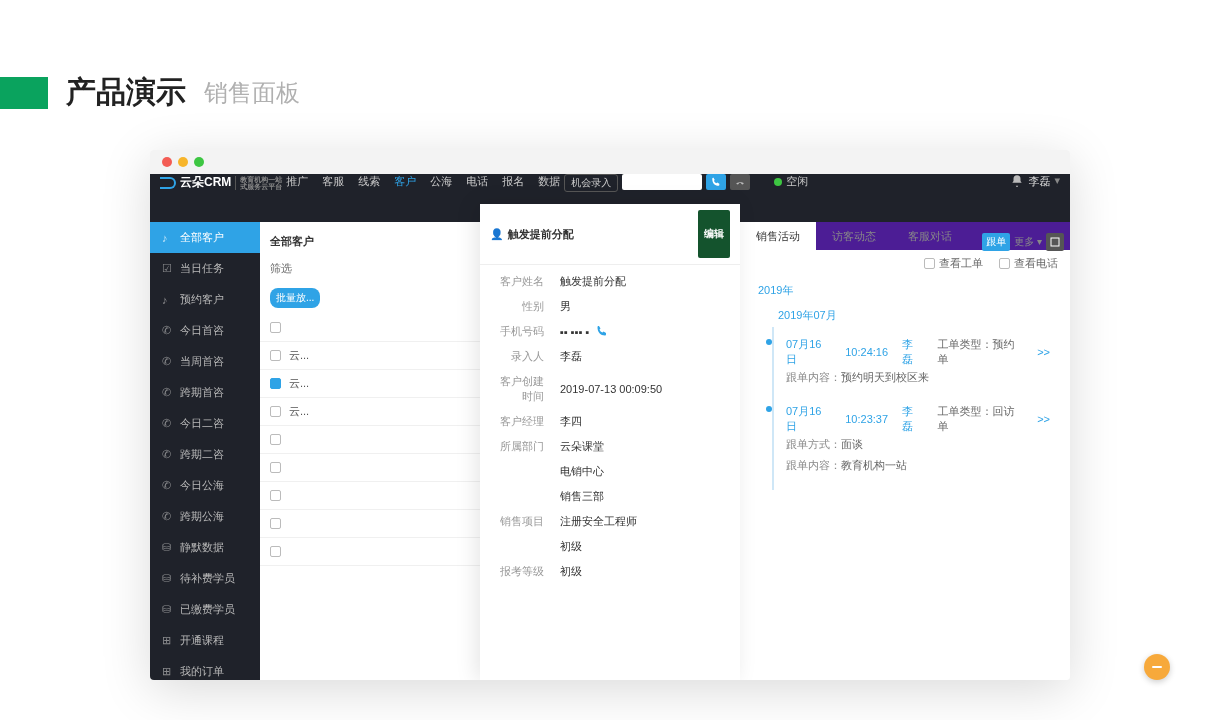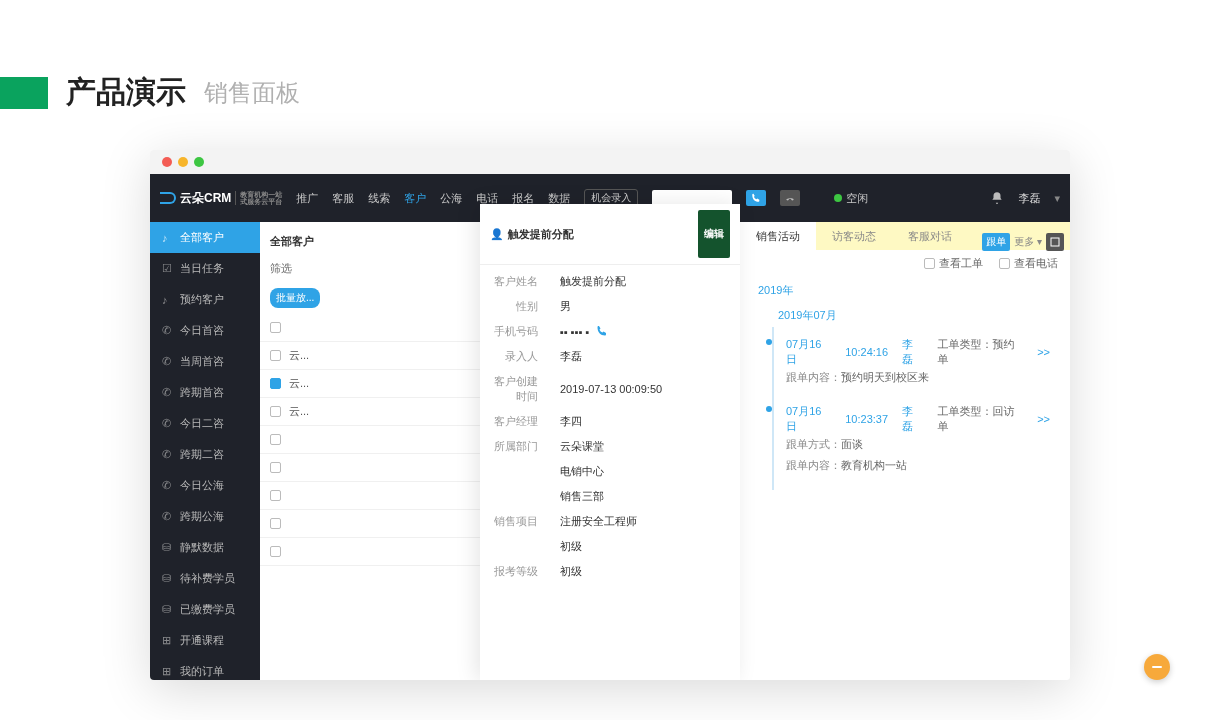--- a/index.html
+++ b/index.html
@@ -41,25 +41,25 @@
     }
     .dot { width: 10px; height: 10px; border-radius: 50%; }
     .dot-r { background: #f35c54; }
     .dot-y { background: #f7b52b; }
     .dot-g { background: #3dc642; }
     
     .topnav {
       height: 48px;
       background: #1f222a;
       display: flex;
-      align-items: center;
+      align-items: flex-start;
       color: #c8c8c8;
       font-size: 11px;
       padding: 0 10px;
-      gap: 14px;
+      gap: 4px;
     }
     .logo {
       display: flex; align-items: center; gap: 4px;
       color: #fff; font-weight: 600; font-size: 12px;
     }
     .logo-icon {
       width: 16px; height: 12px;
       border: 2px solid #2fa3e6;
       border-radius: 0 8px 8px 0;
       border-left: none;
@@ -144,34 +144,34 @@
       padding: 6px 10px; border-bottom: 1px solid #eee;
       font-weight: 600; color: #333;
     }
     .detail-head-left { display:flex; align-items:center; gap:4px; }
     .edit-btn {
       background: #14532d; color: #fff;
       font-size: 10px; padding: 17px 6px; border-radius: 2px;
     }
     .detail-body { padding: 4px 10px 10px; }
     .drow { display: flex; padding: 5px 0; }
-    .dk { width: 70px; text-align: right; color: #999; padding-right: 22px; }
+    .dk { width: 70px; text-align: right; color: #999; padding-right: 16px; }
     .dv { flex: 1; color: #333; display:flex; align-items:center; gap:6px;}
     .phone-ico { color: #2fa3e6; }
     
     .activity {
       flex: 1;
       background: #fff;
       font-size: 11px;
       color: #555;
       margin-left: 260px;
     }
     .tabs {
       display: flex; align-items: center;
-      background: #fef9c3;
+      background: #4c1d95;
       height: 28px;
       position: relative;
     }
     .tab {
       padding: 0 16px; height: 100%;
       display: flex; align-items: center;
       color: #888; cursor: pointer;
     }
     .tab.active { background: #fff; color: #333; }
     .tabs-right {

